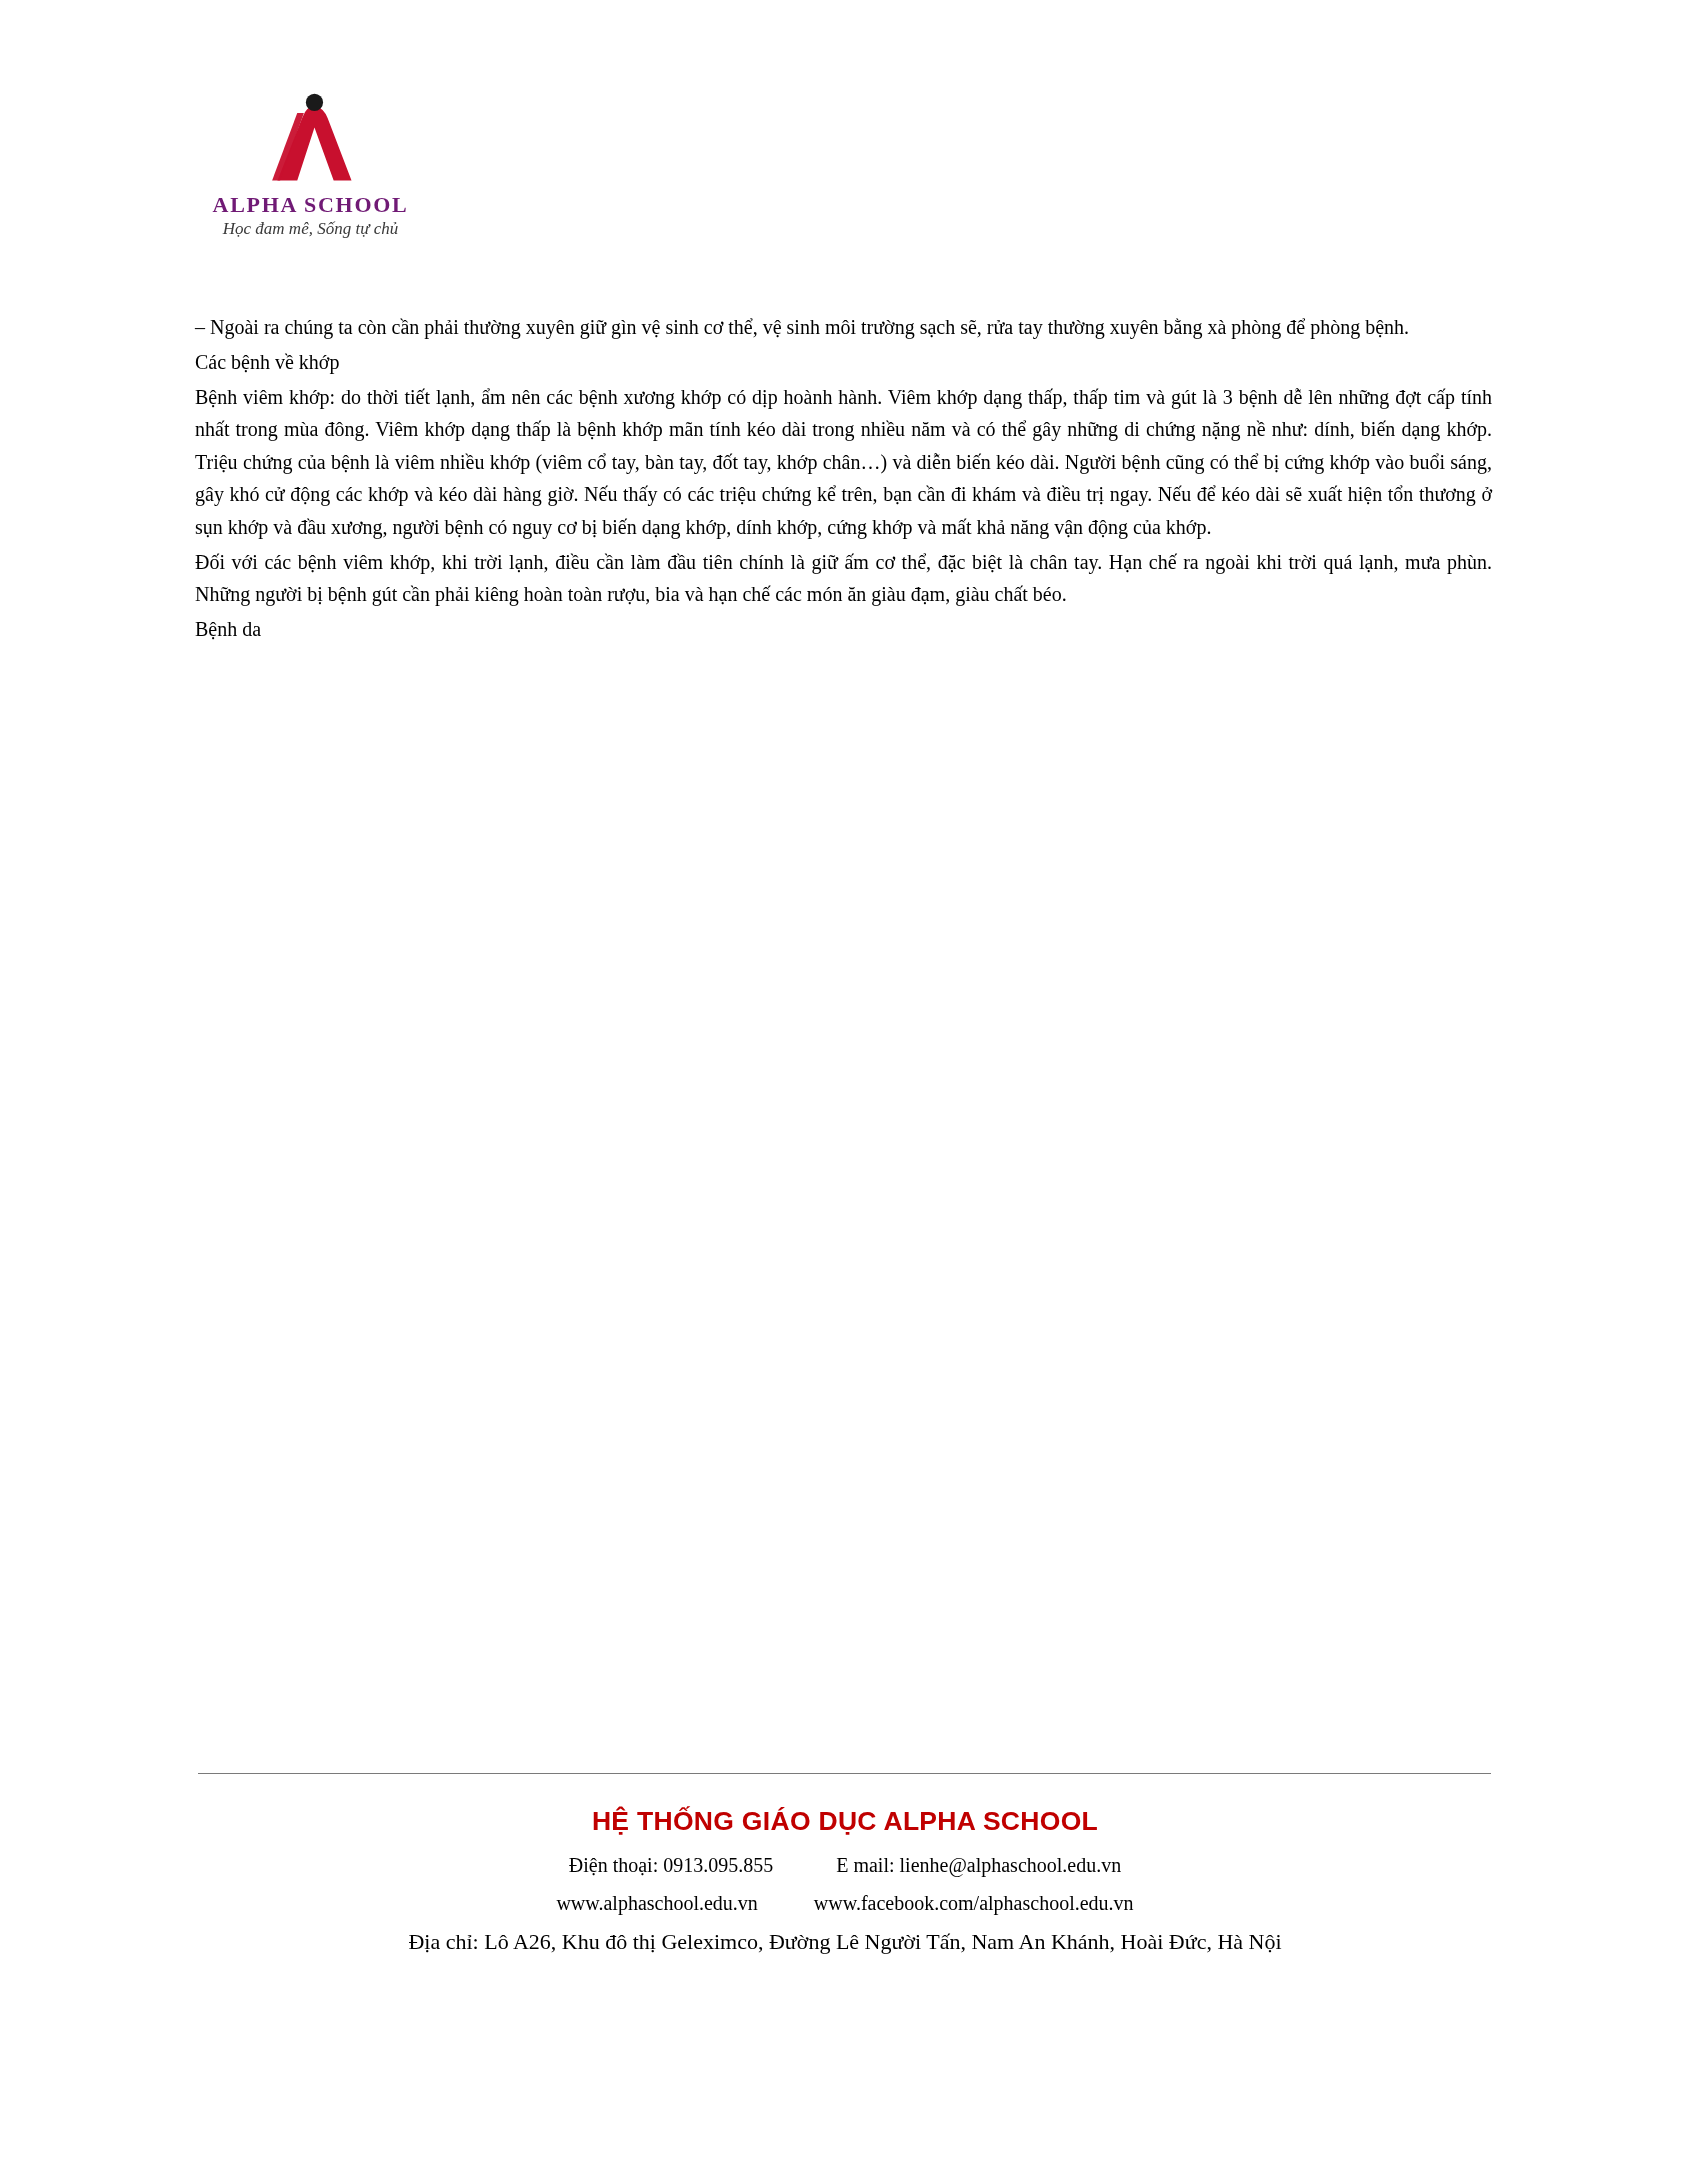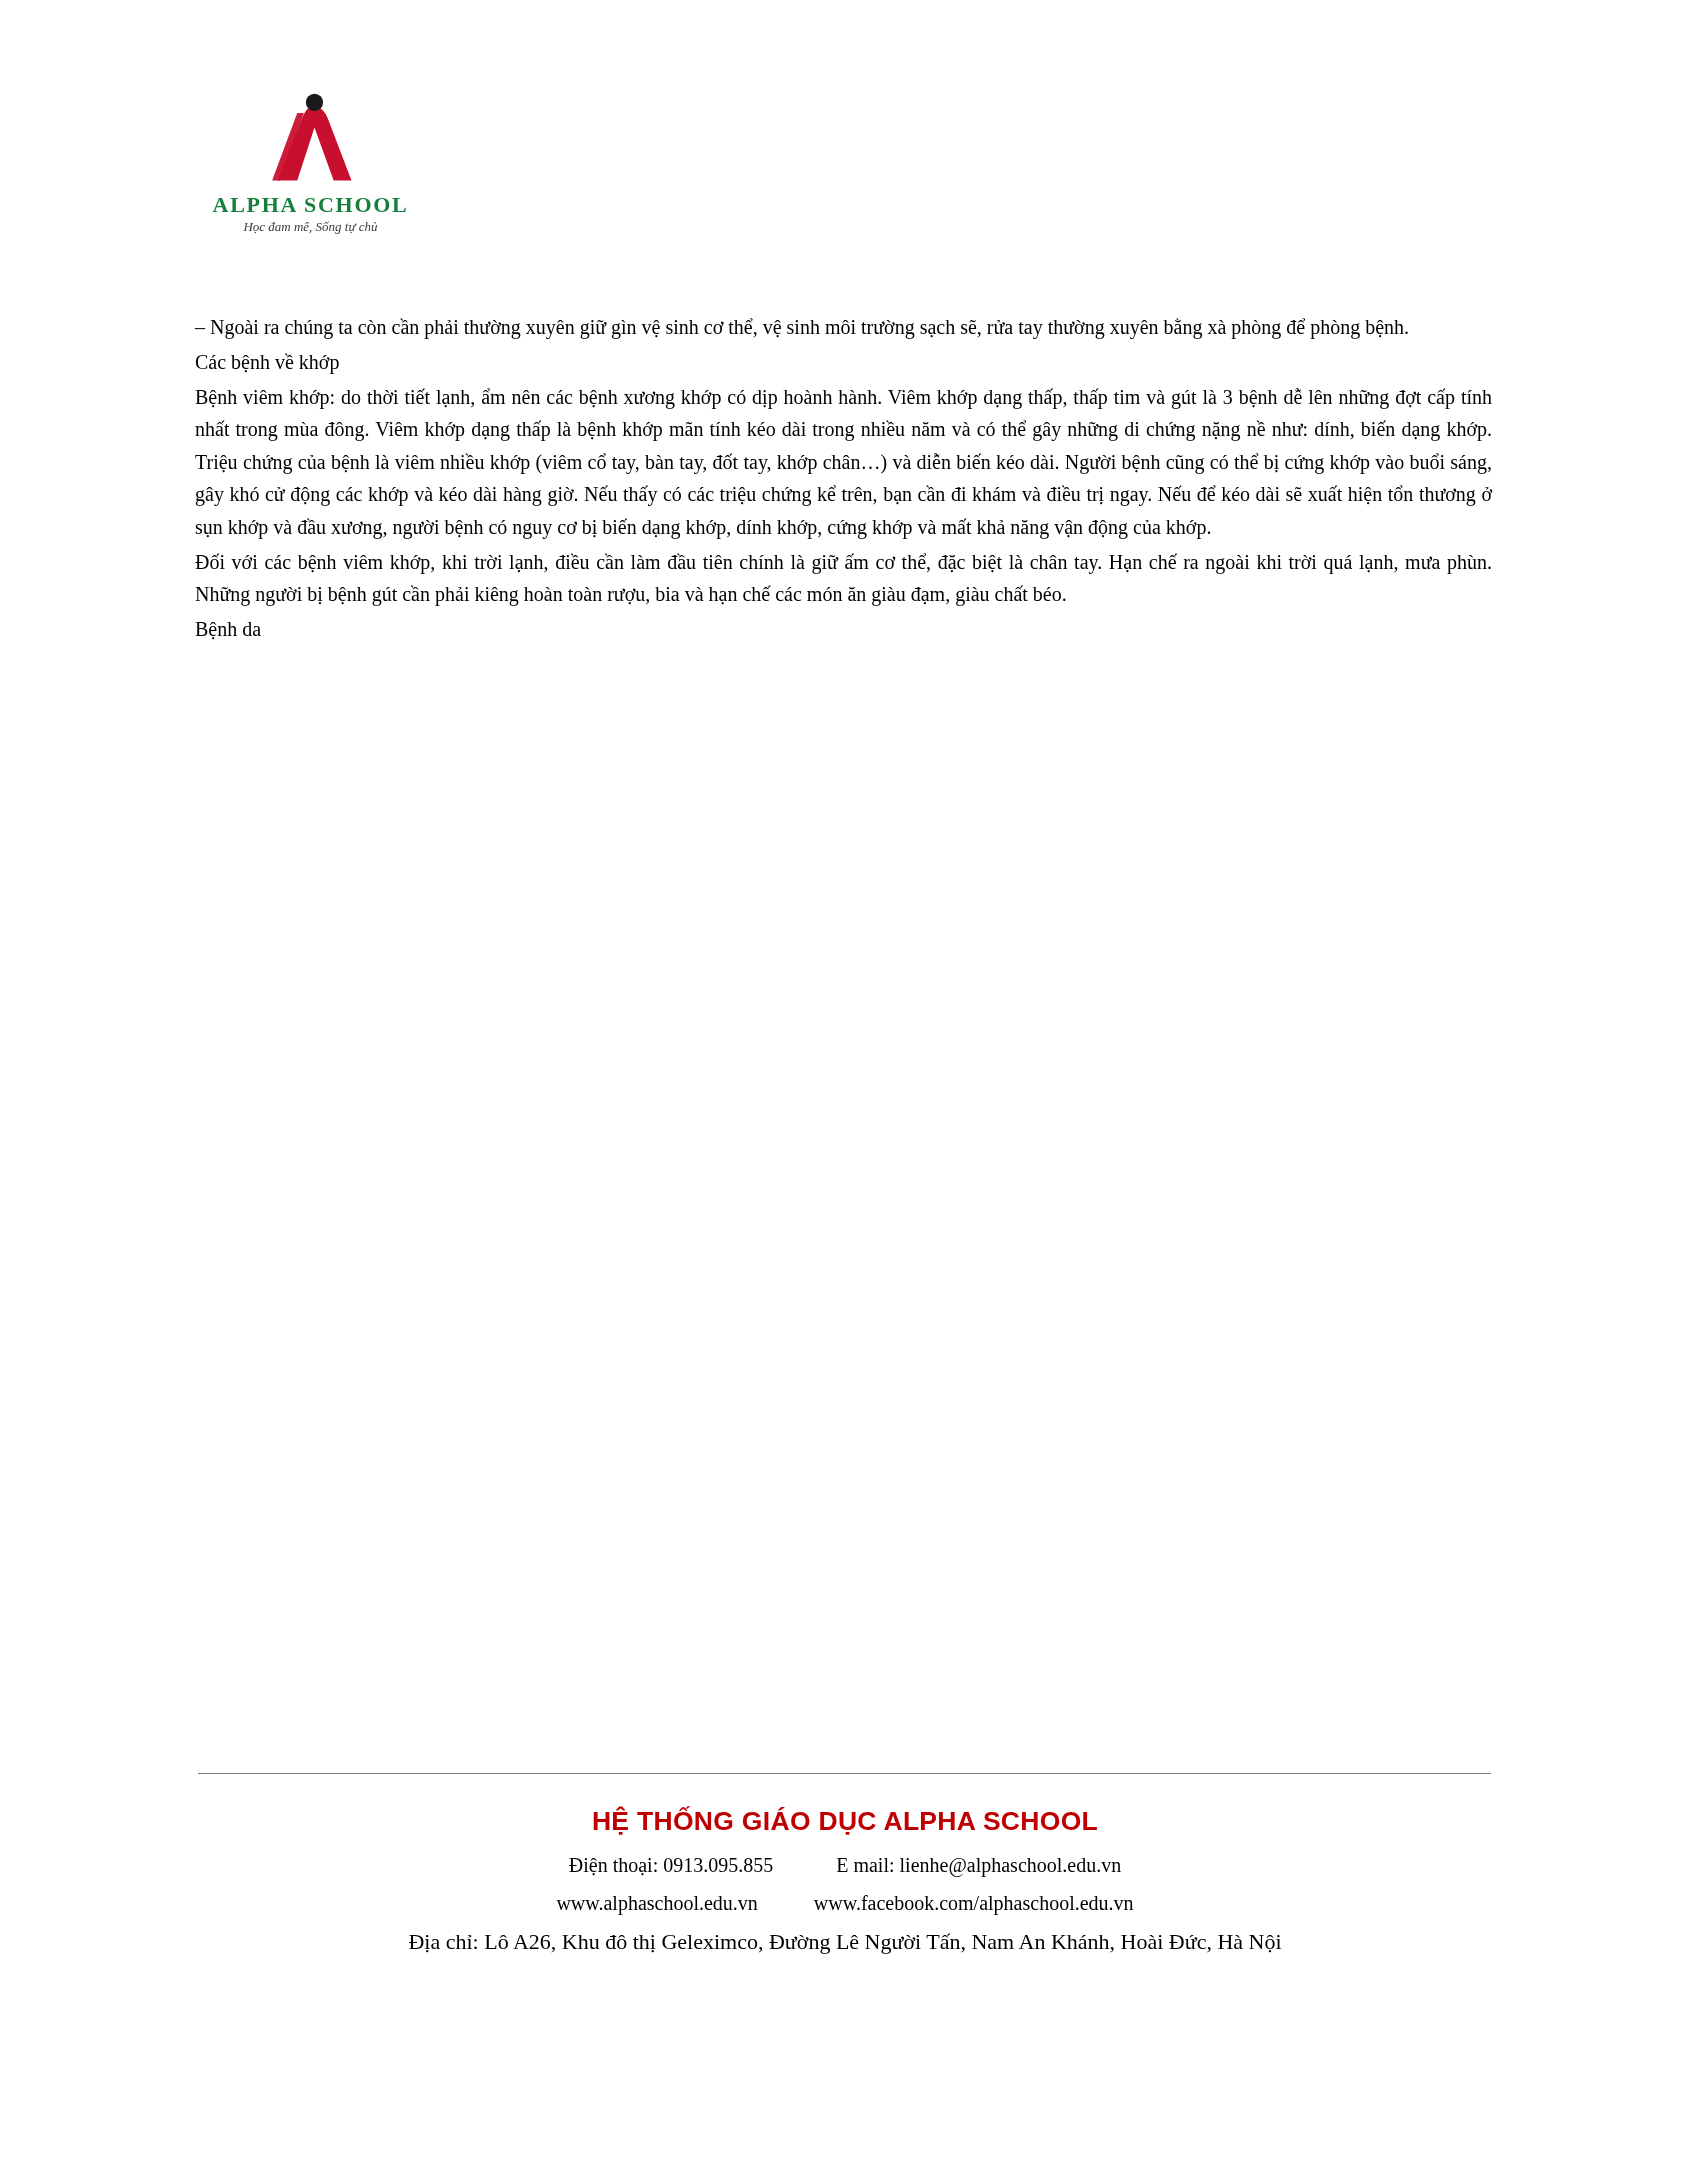--- a/index.html
+++ b/index.html
@@ -39,32 +39,32 @@
   .logo-svg { display:block; }
   .logo-name {
     position: absolute;
     left: 0;
     top: 99px;
     width: 225px;
     text-align: center;
     font-family: "Liberation Serif", serif;
     font-size: 22px;
     letter-spacing: 1.7px;
-    color: #15803d;
+    color: #701a75;
     font-weight: 700;
   }
   .logo-tagline {
     position: absolute;
     left: 0;
     top: 126px;
     width: 225px;
     text-align: center;
     font-family: "Liberation Serif", serif;
     font-style: italic;
-    font-size: 13px;
+    font-size: 17px;
     color: #3a3a3a;
   }
 
   
   .content {
     position: absolute;
     left: 195px;
     top: 311px;
     width: 1297px;
   }

